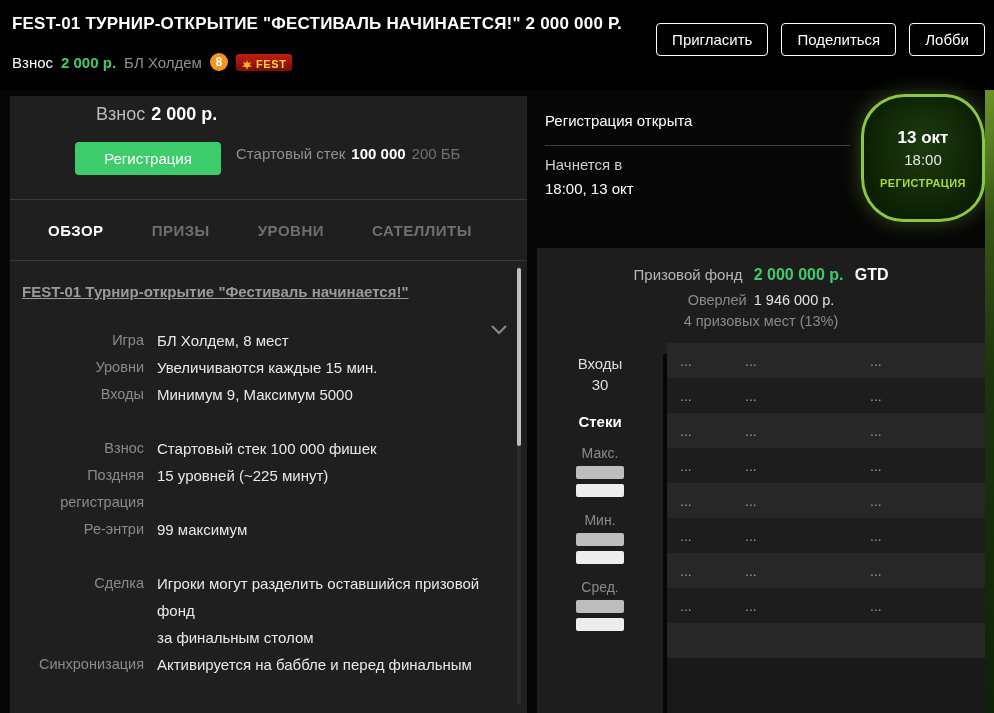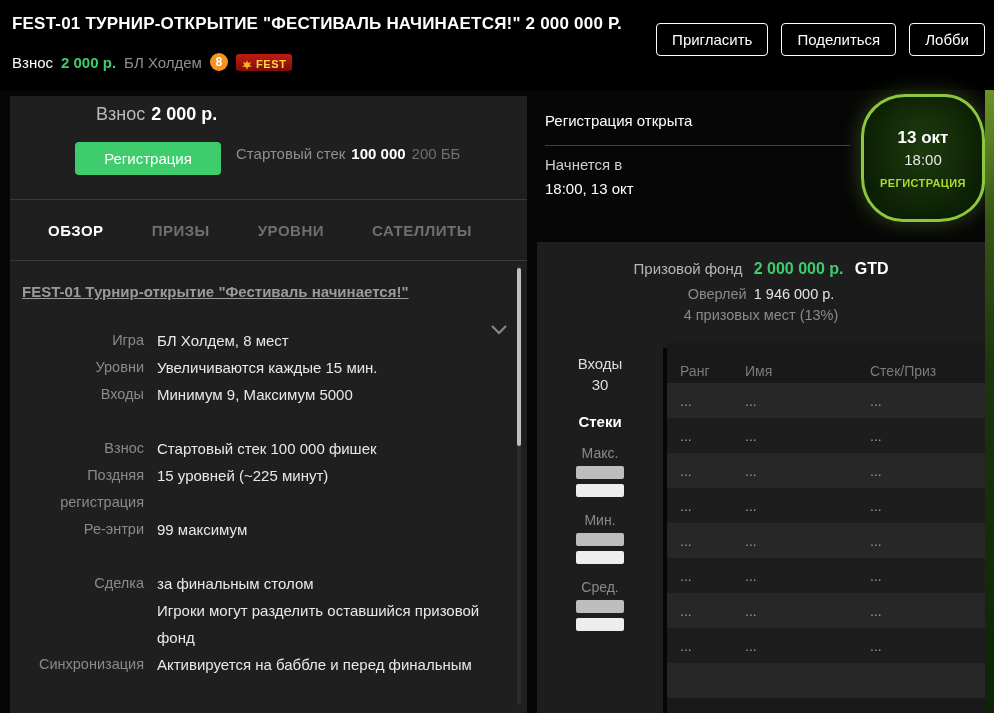--- a/index.html
+++ b/index.html
@@ -71,21 +71,21 @@
   .blob{position:absolute;left:861px;top:94px;width:124px;height:128px;border:3px solid var(--lime);
     border-radius:44px 40px 46px 42px/42px 46px 40px 44px;
     background:radial-gradient(ellipse at 50% 40%,#1d3a0e 0%,#0d2105 75%);
     box-shadow:0 0 22px rgba(141,198,63,.33), inset 0 0 18px rgba(10,30,4,.9);
     display:flex;flex-direction:column;align-items:center;justify-content:center;}
   .blob-date{font-size:17px;font-weight:bold;color:#fff;}
   .blob-time{font-size:15px;color:#e9e9e9;margin-top:3px;}
   .blob-status{font-size:11px;font-weight:bold;color:var(--lime-text);margin-top:9px;letter-spacing:.4px;}
 
   
-  .prize-panel{position:absolute;left:537px;top:242px;width:448px;height:106px;background:#1d1d1d;text-align:center;}
+  .prize-panel{position:absolute;left:537px;top:248px;width:448px;height:106px;background:#1d1d1d;text-align:center;}
   .prize-line1{margin-top:18px;font-size:15px;}
   .prize-label{color:#b5b5b5;}
   .prize-value{color:var(--money-green);font-weight:bold;font-size:16px;margin:0 7px;}
   .prize-gtd{color:#fff;font-weight:bold;font-size:16px;}
   .prize-line2{margin-top:8px;font-size:14.5px;color:#8a8a8a;}
   .prize-line2 .val{color:#e3e3e3;margin-left:7px;}
   .prize-line3{margin-top:5px;font-size:14.5px;color:#8a8a8a;}
 
   
   .stats-col{position:absolute;left:537px;top:343px;width:126px;height:370px;background:#1d1d1d;text-align:center;}
@@ -191,22 +191,22 @@
   </div>
           <div class="detail">
     <div class="dlabel">Ре-энтри</div>
     <div class="dvalue">
               <div>99 максимум</div>
             </div>
   </div>
           <div class="detail spacer">
     <div class="dlabel">Сделка</div>
     <div class="dvalue">
+              <div>Игроки могут разделить оставшийся призовой фонд</div>
               <div>за финальным столом</div>
-              <div>Игроки могут разделить оставшийся призовой фонд</div>
             </div>
   </div>
           <div class="detail">
     <div class="dlabel">Синхронизация</div>
     <div class="dvalue">
               <div>Активируется на баббле и перед финальным</div>
             </div>
   </div>
         </div>
       <div class="scroll-track"></div>
@@ -256,25 +256,20 @@
   </div>
         <div class="stat-group">
     <div class="stat-label">Сред.</div>
     <div class="bar bar1"></div>
     <div class="bar bar2"></div>
   </div>
       </div>
   </section>
 
   <section class="table-col">
-    <div class="thead" id="table-header">
-        <div class="th">Ранг</div>
-        <div class="th">Имя</div>
-        <div class="th">Стек/Приз</div>
-      </div>
     <div id="table-rows">
         <div class="trow">
     <div>...</div>
     <div>...</div>
     <div>...</div>
   </div>
         <div class="trow">
     <div>...</div>
     <div>...</div>
     <div>...</div>

